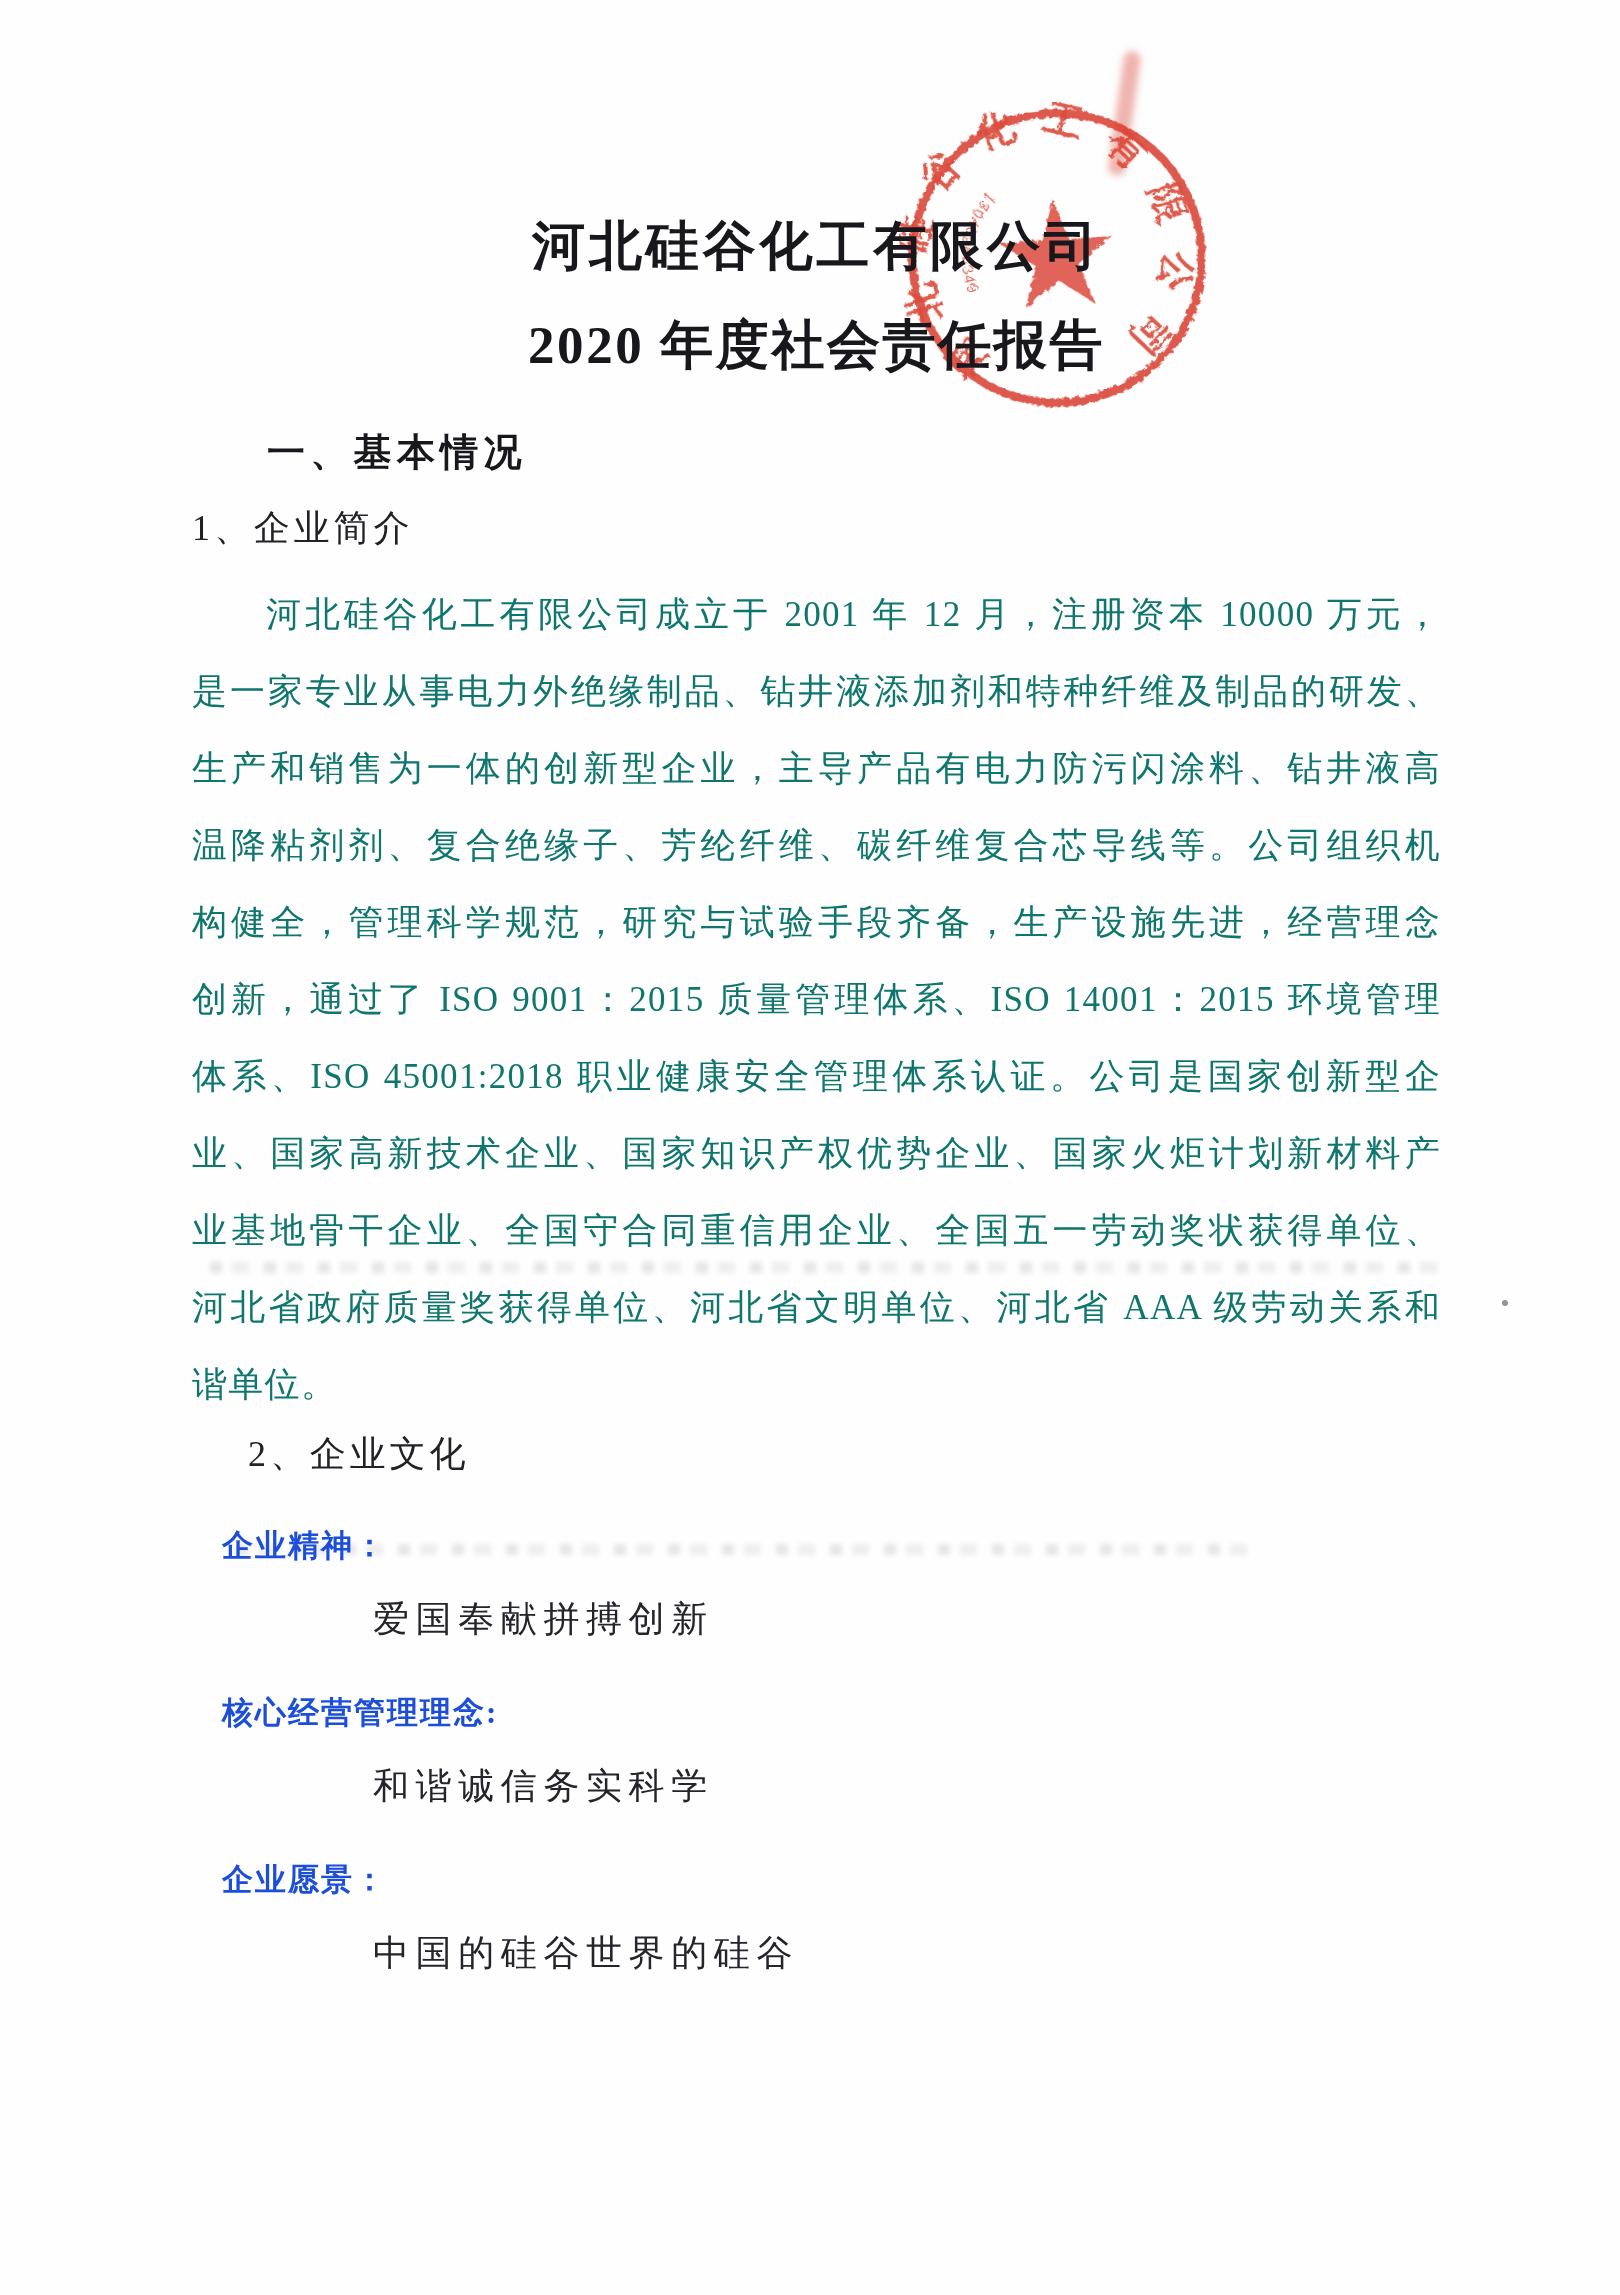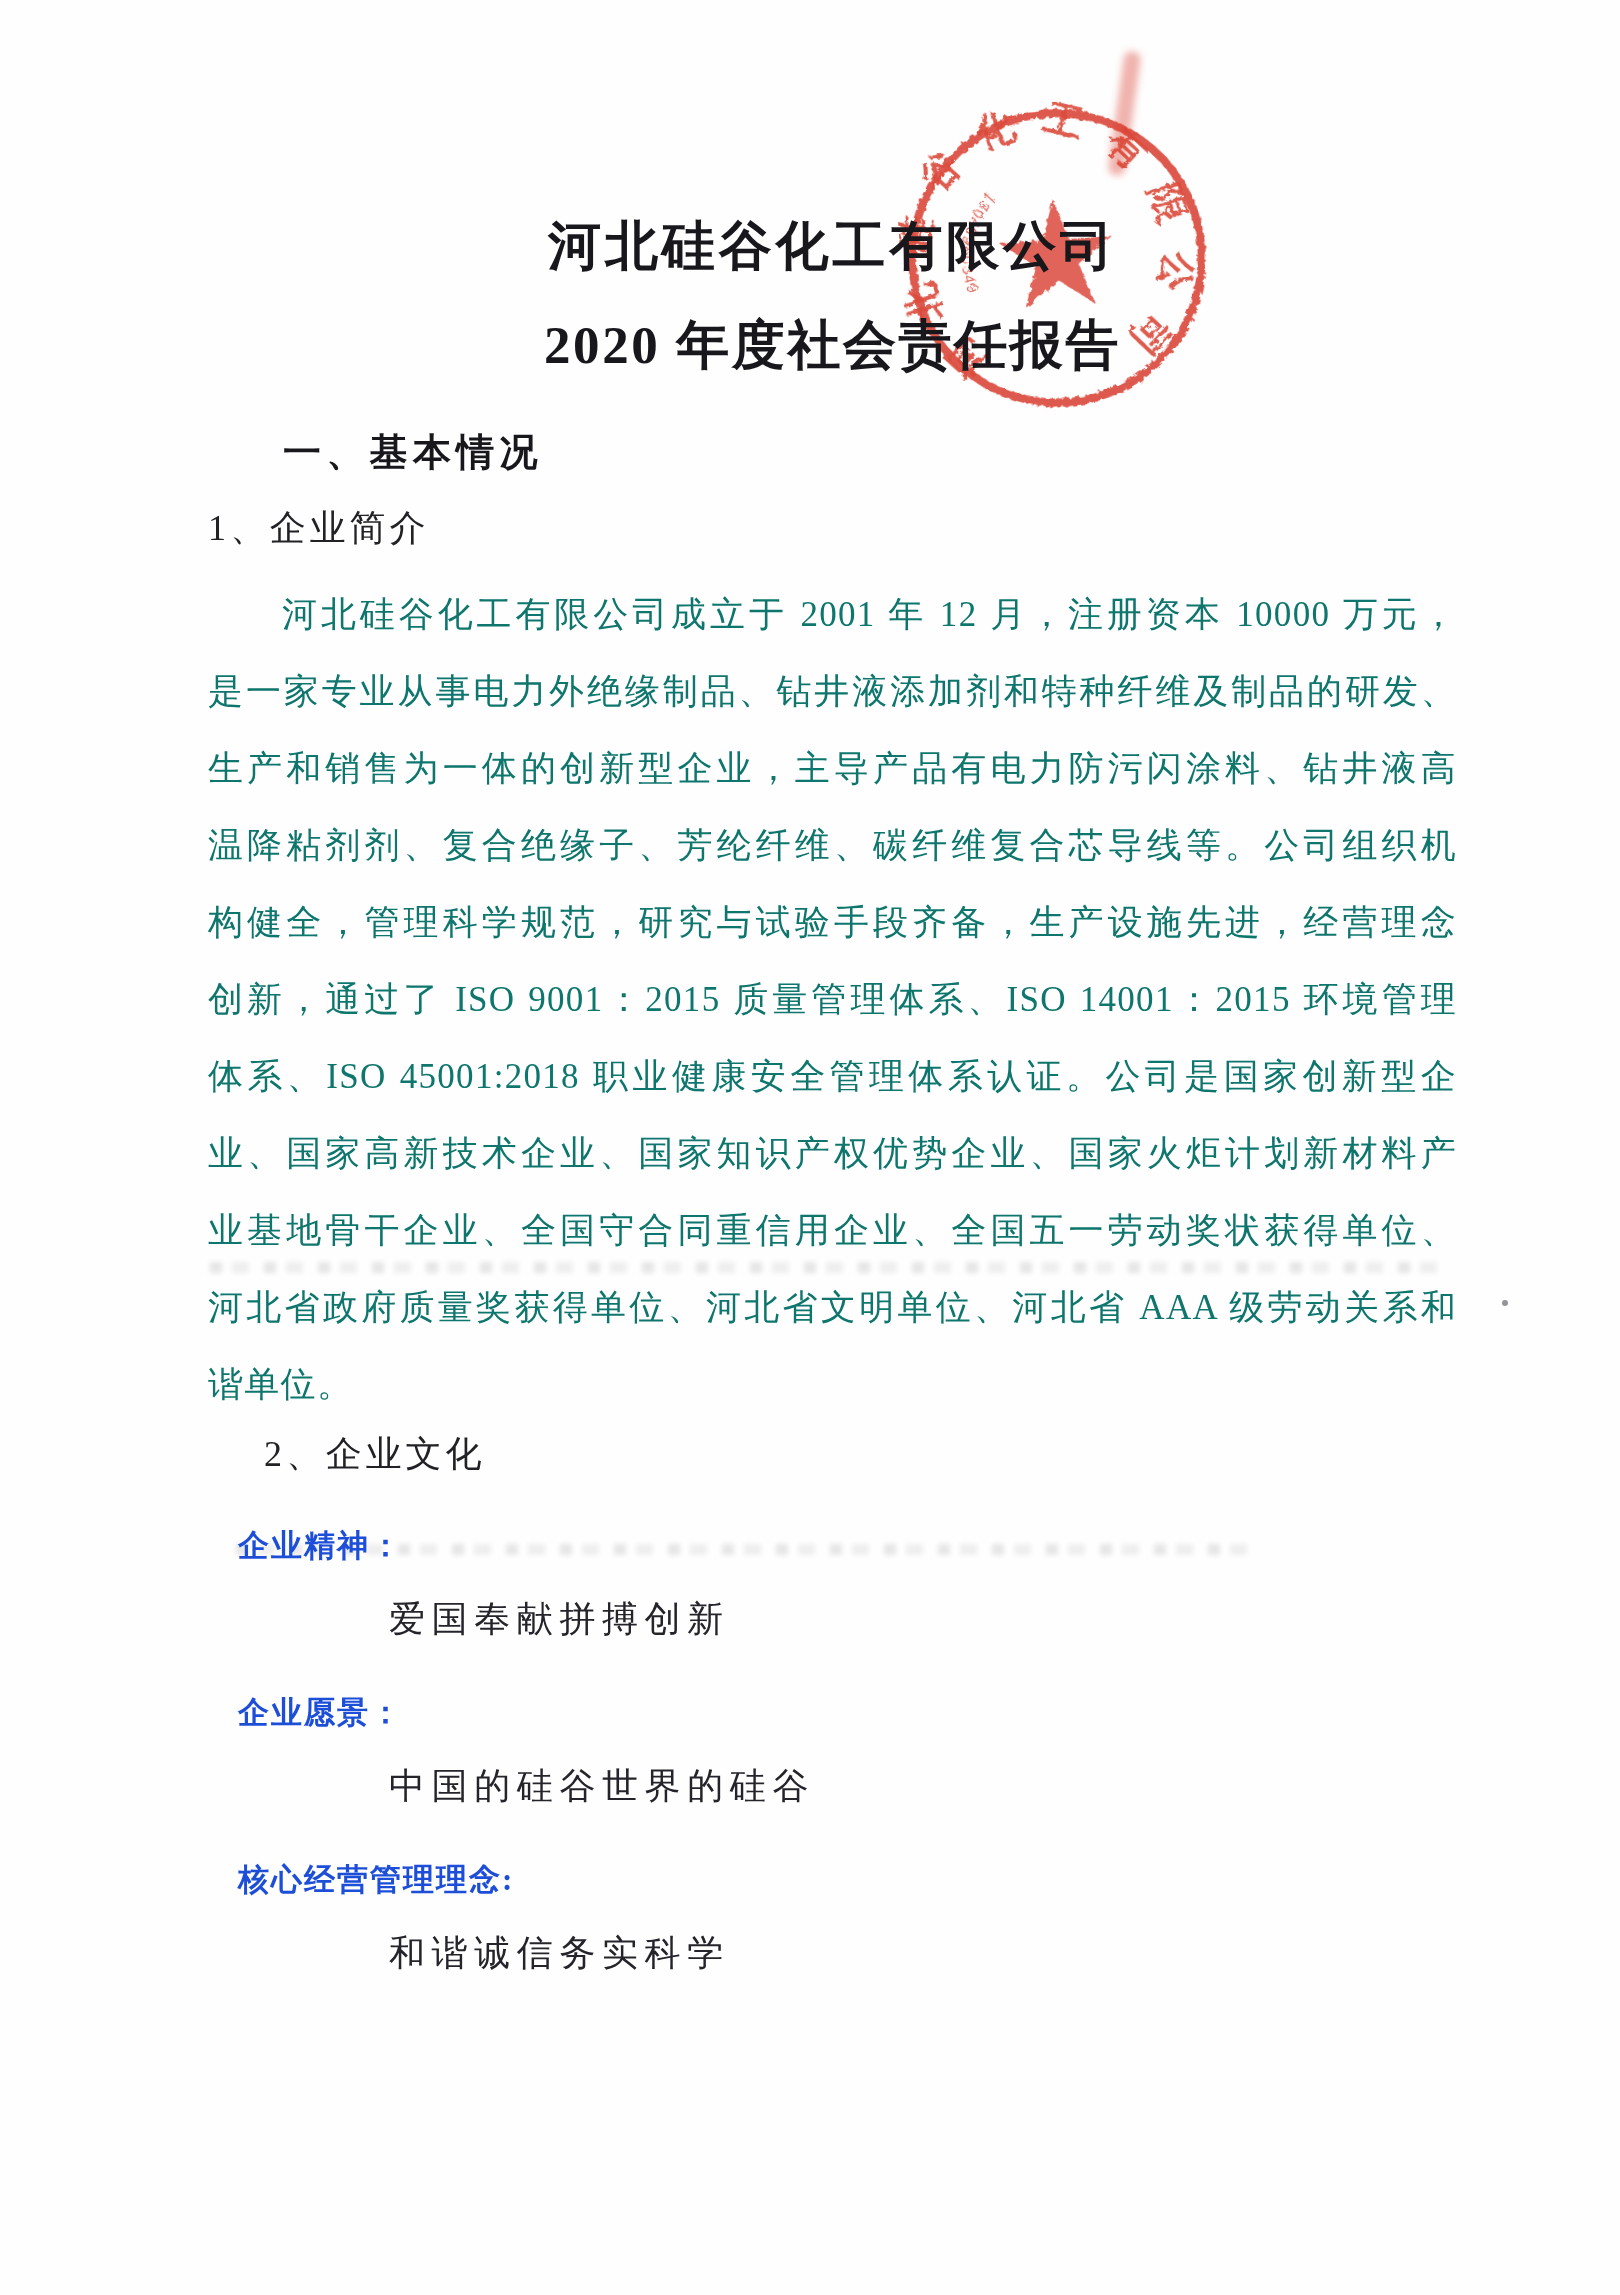--- a/index.html
+++ b/index.html
@@ -7,21 +7,21 @@
     position:relative;
     width:1621px;height:2295px;
     margin:0 auto;
     background:#fefefe;
     overflow:hidden;
     font-family:"Liberation Serif",serif;
     color:#1c1c20;
   }
   .content{
     position:absolute;
-    left:208px;top:0;
+    left:192px;top:0;
     width:1249px;
   }
   
   .title{
     margin:209px 0 0 0;
     text-align:center;
     font-family:"Liberation Serif",sans-serif;
     font-weight:700;
     font-size:53px;
     line-height:74px;
@@ -190,31 +190,31 @@
         <div class="culture-item">
           <div class="culture-label">企业精神：</div>
           <div class="culture-values">
             <span>爱国</span>
             <span>奉献</span>
             <span>拼搏</span>
             <span>创新</span>
           </div>
         </div>
         <div class="culture-item">
-          <div class="culture-label">企业愿景：</div>
-          <div class="culture-values">
-            <span>中国的硅谷</span>
-            <span>世界的硅谷</span>
-          </div>
-        </div>
-        <div class="culture-item">
           <div class="culture-label">核心经营管理理念:</div>
           <div class="culture-values">
             <span>和谐</span>
             <span>诚信</span>
             <span>务实</span>
             <span>科学</span>
           </div>
         </div>
+        <div class="culture-item">
+          <div class="culture-label">企业愿景：</div>
+          <div class="culture-values">
+            <span>中国的硅谷</span>
+            <span>世界的硅谷</span>
+          </div>
+        </div>
       </div>
   </div>
 </div>
 
 
 </body></html>

